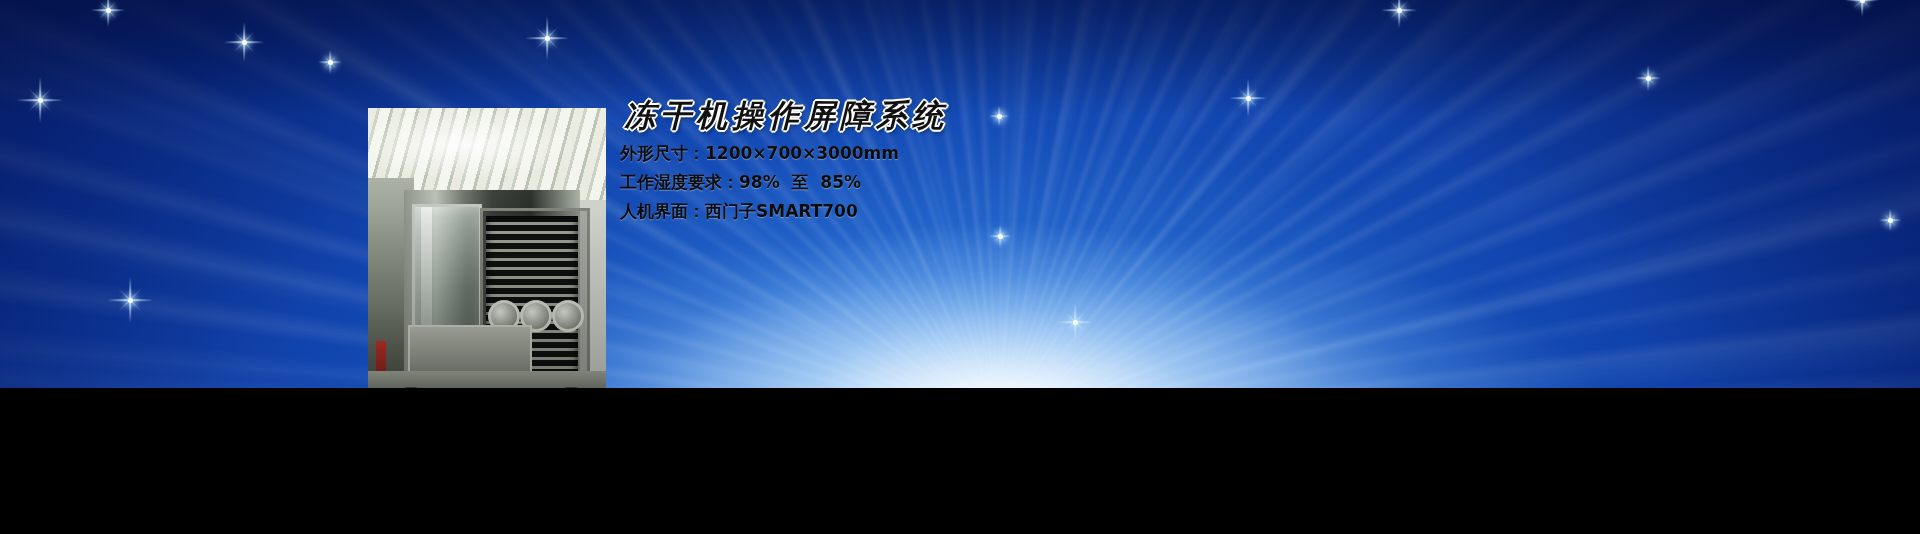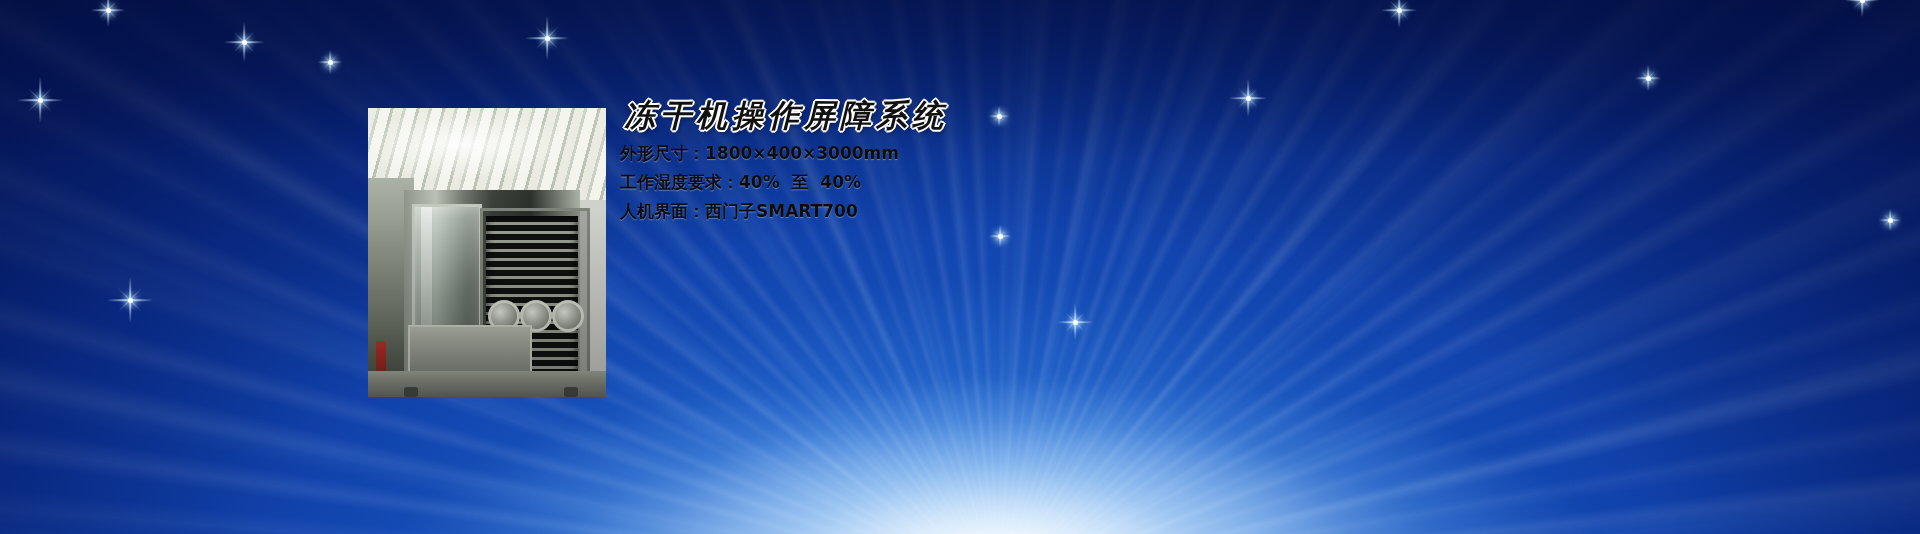--- a/index.html
+++ b/index.html
@@ -7,21 +7,21 @@
     padding: 0;
     background: #000;
   }
   body {
     font-family: "Liberation Sans", "DejaVu Sans", sans-serif;
   }
 
   #banner {
     position: relative;
     width: 1920px;
-    height: 534px;
+    height: 388px;
     overflow: hidden;
     background: #0b3fa8;
   }
 
   
   .bg-base {
     position: absolute;
     inset: 0;
     background:
       radial-gradient(ellipse 1100px 620px at 52% 108%,
@@ -380,18 +380,18 @@
       <div class="ph-floor"></div>
       <div class="ph-wheel" style="left:36px;"></div>
       <div class="ph-wheel" style="left:196px;"></div>
       <div class="ph-shade"></div>
     </div>
   </div>
 
   <div class="text-block">
     <h1 class="title">冻干机操作屏障系统</h1>
 
-    <p class="spec">外形尺寸：1800×400×3000mm</p>
-    <p class="spec">工作湿度要求：40%  至  40%</p>
+    <p class="spec">外形尺寸：1200×700×3000mm</p>
+    <p class="spec">工作湿度要求：98%  至  85%</p>
     <p class="spec gap-before">人机界面：西门子SMART700</p>
   </div>
 
 </div>
 
 </body></html>

